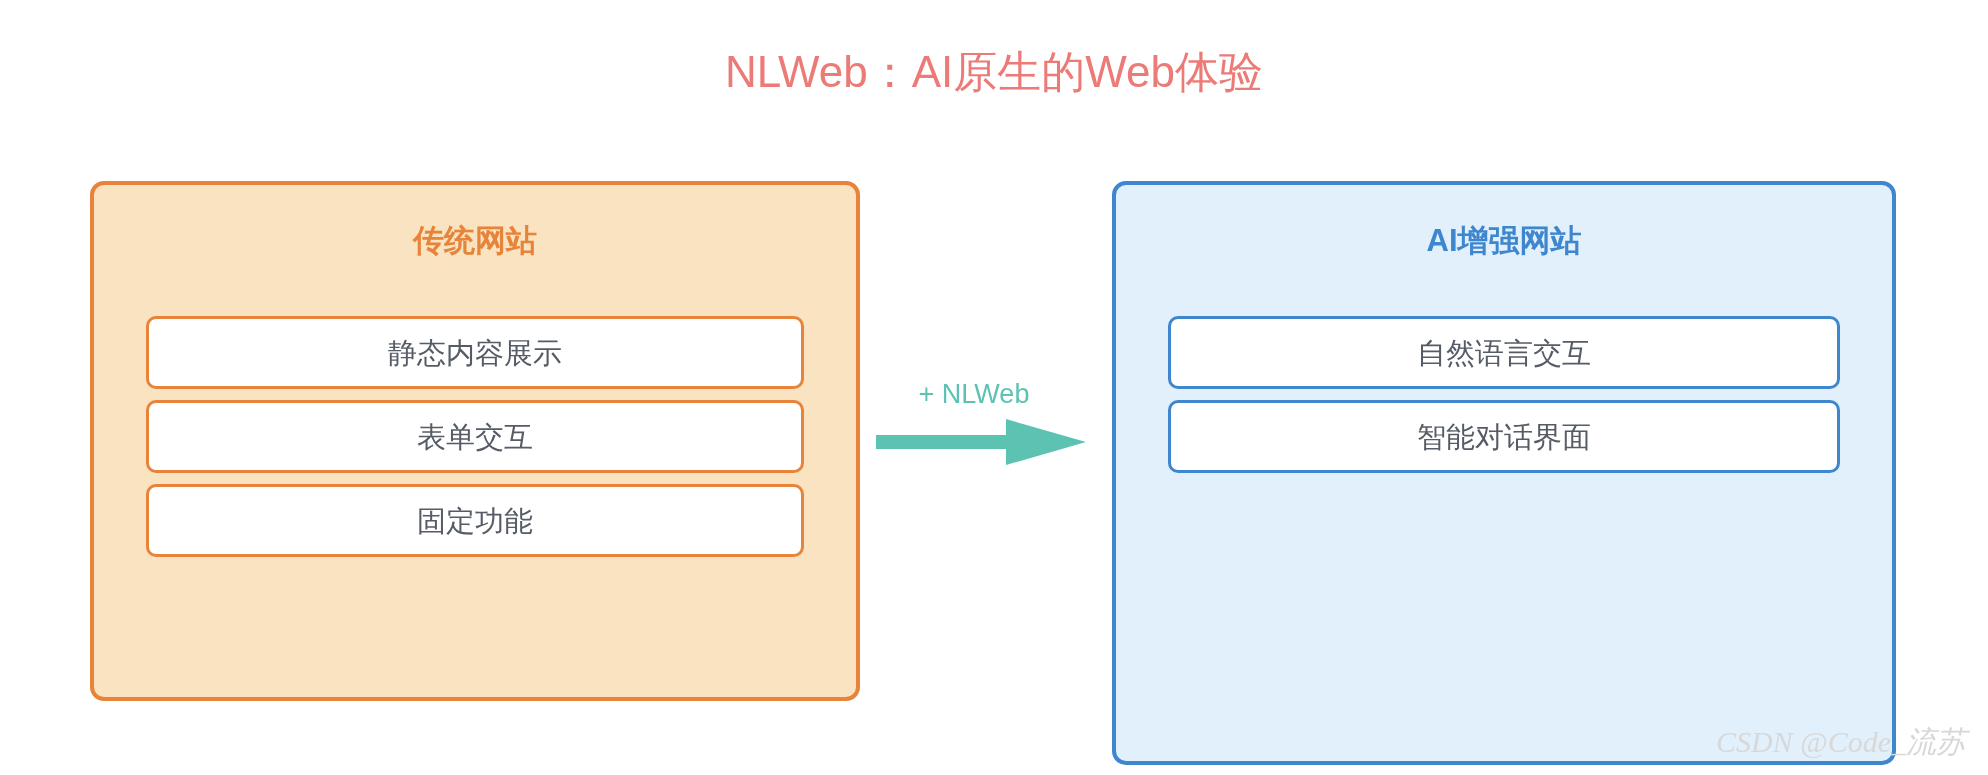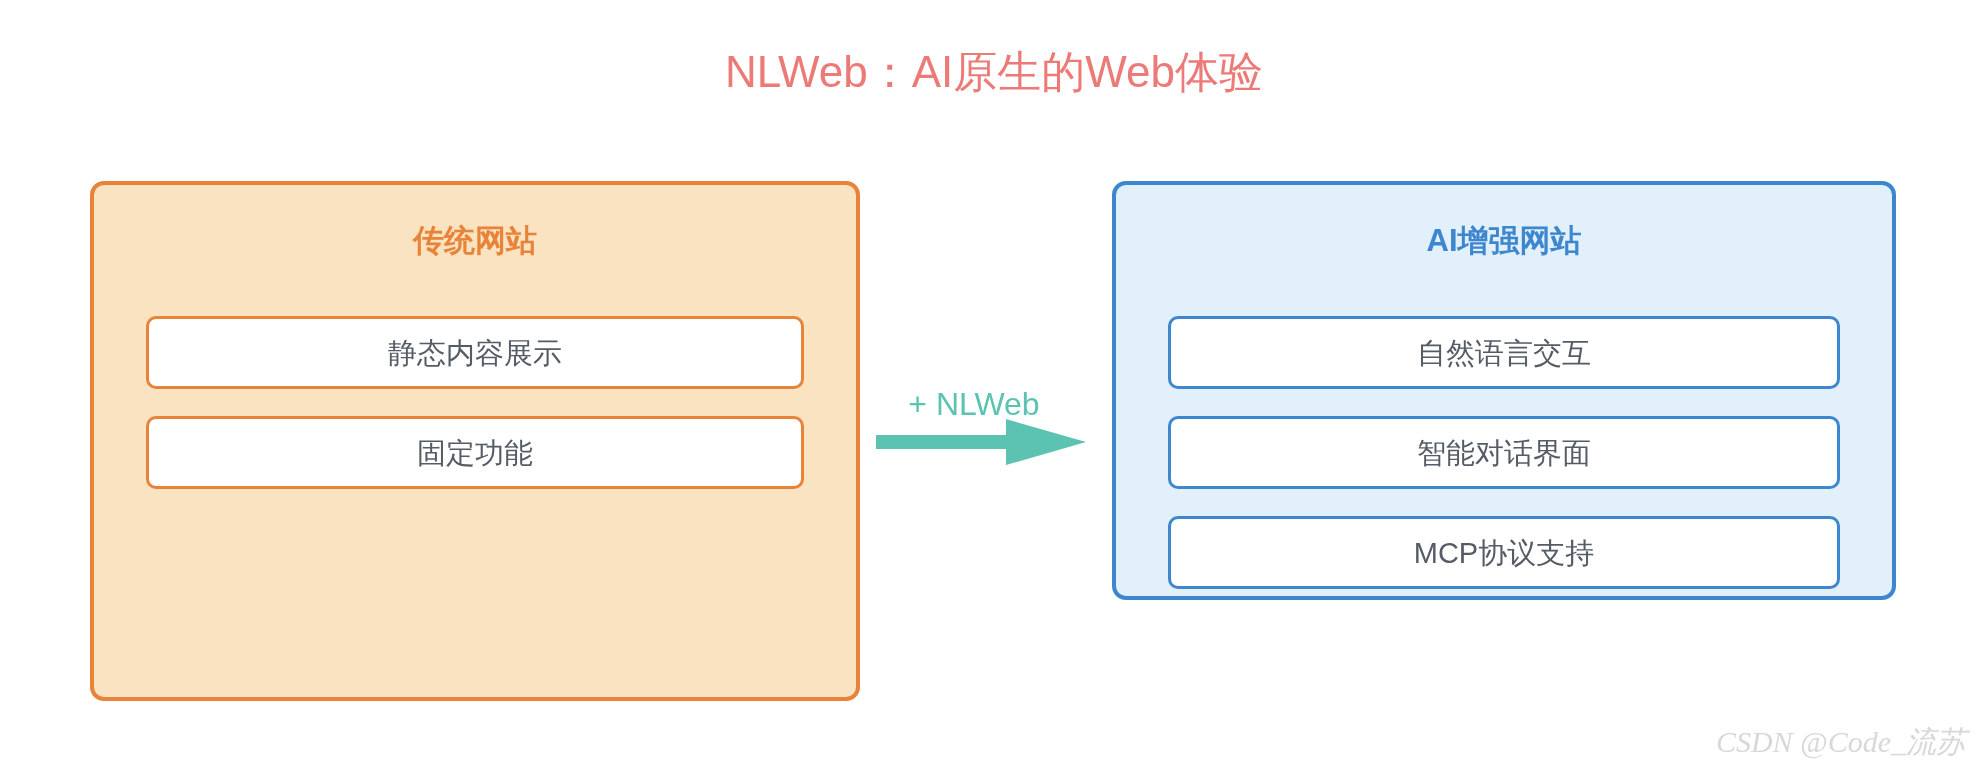--- a/index.html
+++ b/index.html
@@ -50,21 +50,21 @@
     width: 770px;
     height: 520px;
     background: #FAE3C0;
     border-color: #E8833A;
     padding-left: 16px;
   }
   .panel-right {
     left: 1112px;
     top: 181px;
     width: 784px;
-    height: 419px;
+    height: 584px;
     background: #E2F0FB;
     border-color: #3E86CE;
   }
 
   .panel-title {
     position: absolute;
     left: 0;
     width: 100%;
     top: 36px;
     text-align: center;
@@ -86,21 +86,21 @@
   .item-box {
     box-sizing: border-box;
     height: 73px;
     background: #FFFFFF;
     border-radius: 10px;
     border-style: solid;
     border-width: 3px;
     display: flex;
     align-items: center;
     justify-content: center;
-    margin-bottom: 27px;
+    margin-bottom: 11px;
   }
   .item-box:last-child { margin-bottom: 0; text-align: center; }
   .panel-left  .item-box { border-color: #E8833A; }
   .panel-right .item-box { border-color: #3E86CE; }
 
   .item-label {
     font-size: 29px;
     color: #565C66;
     line-height: 36px;
     white-space: nowrap;
@@ -111,24 +111,24 @@
   .arrow-group {
     position: absolute;
     left: 876px;
     top: 376px;
     width: 228px;
     height: 96px;
   }
   .arrow-label {
     position: absolute;
     left: 0;
-    top: 11px;
+    top: 1px;
     width: 196px;
     text-align: center;
-    font-size: 32px;
+    font-size: 27px;
     color: #5CC3B2;
     line-height: 34px;
     white-space: nowrap;
   }
   .arrow-svg {
     position: absolute;
     left: 0;
     top: 40px;
   }
 
@@ -153,20 +153,23 @@
   <div class="page-title">NLWeb：AI原生的Web体验</div>
 
   <div class="panel panel-left">
     <div class="panel-title">传统网站</div>
 
     <div class="items">
       <div class="item-box">
         <span class="item-label">静态内容展示</span>
       </div>
       <div class="item-box">
+        <span class="item-label">表单交互</span>
+      </div>
+      <div class="item-box">
         <span class="item-label">固定功能</span>
       </div>
     </div>
   </div>
 
   <div class="arrow-group">
     <div class="arrow-label">+ NLWeb</div>
     <svg class="arrow-svg" width="210" height="52" viewBox="0 0 210 52">
       <rect x="0" y="19" width="142" height="14" fill="#5CC3B2"></rect>
       <polygon points="130,3 210,26 130,49" fill="#5CC3B2"></polygon>
@@ -176,21 +179,18 @@
   <div class="panel panel-right">
     <div class="panel-title">AI增强网站</div>
 
     <div class="items">
       <div class="item-box">
         <span class="item-label">自然语言交互</span>
       </div>
       <div class="item-box">
         <span class="item-label">智能对话界面</span>
       </div>
-      <div class="item-box">
-        <span class="item-label">MCP协议支持</span>
-      </div>
     </div>
   </div>
 
   <div class="watermark">CSDN @Code_流苏</div>
 
 </div>
 
 </body></html>

